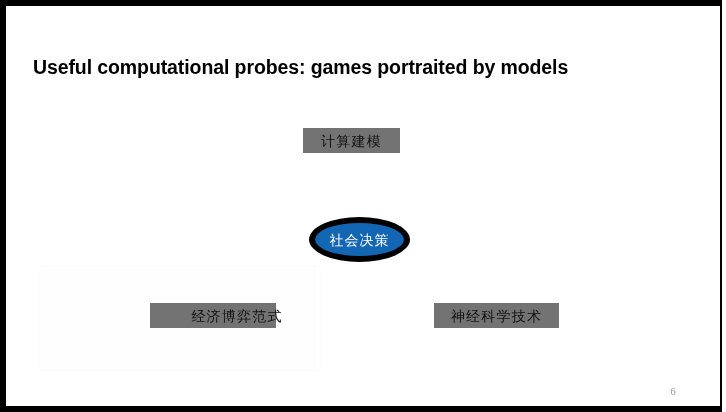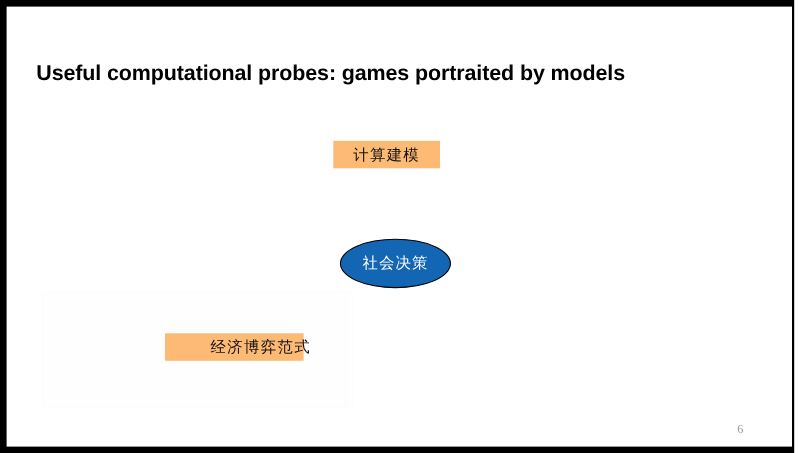--- a/index.html
+++ b/index.html
@@ -74,21 +74,21 @@
     left: 308px;
     top: 259px;
     width: 1px;
     height: 106px;
     background: #fbfbfb;
   }
 
   
   .gray-box {
     position: absolute;
-    background: #fdba74;
+    background: #737373;
     color: #111111;
     font-family: "DejaVu Sans", "Liberation Sans", sans-serif;
     font-size: 14px;
     line-height: 1;
     display: flex;
     align-items: center;
     justify-content: center;
     letter-spacing: 1.2px;
     white-space: nowrap;
     box-sizing: border-box;
@@ -117,21 +117,21 @@
   }
 
   
   #ellipse-social-decision {
     position: absolute;
     left: 303px;
     top: 211px;
     width: 101px;
     height: 45px;
     background: #1366b4;
-    border: 1px solid #000000;
+    border: 6px solid #000000;
     border-radius: 50%;
     display: flex;
     align-items: center;
     justify-content: center;
     box-sizing: border-box;
   }
 
   #ellipse-social-decision-label {
     color: #ffffff;
     font-family: "DejaVu Sans", "Liberation Sans", sans-serif;
@@ -170,20 +170,23 @@
     </div>
 
     <div id="ellipse-social-decision">
       <span id="ellipse-social-decision-label">社会决策</span>
     </div>
 
     <div class="gray-box" id="box-economic-game-paradigm">
       <span>经济博弈范式</span>
     </div>
 
+    <div class="gray-box" id="box-neuroscience-technology">
+      <span>神经科学技术</span>
+    </div>
 
     <div id="page-number">6</div>
 
   </div>
 
   <div id="frame-border"></div>
 
 </div>
 
 </body></html>

